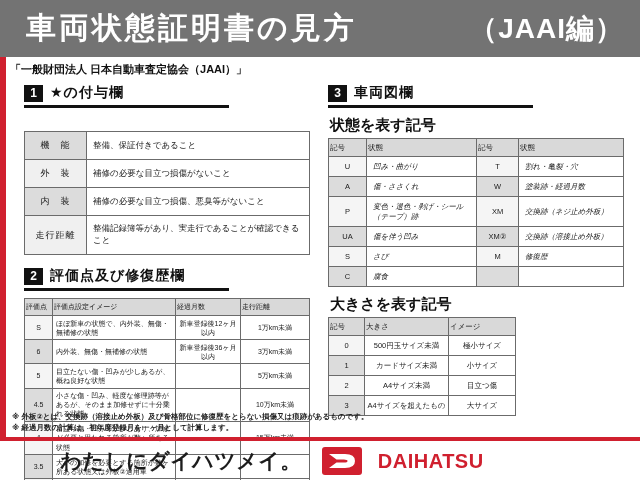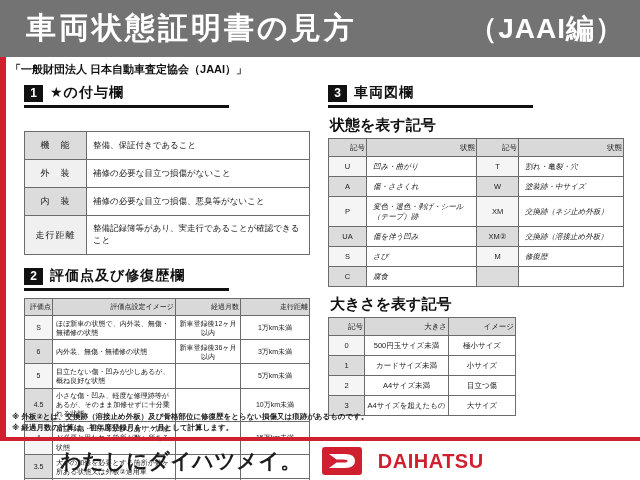--- a/index.html
+++ b/index.html
@@ -32,21 +32,21 @@
   .sec-num {
     background:#111; color:#fff; min-width:19px; height:17px;
     display:flex; align-items:center; justify-content:center;
     font-size:12px; font-weight:bold;
   }
   .sec-title { font-size:14px; font-weight:bold; color:#111; letter-spacing:1px; }
 
   
   table { border-collapse:collapse; table-layout:fixed; }
   td,th { border:1px solid #6b6b6b; overflow:hidden; }
-  thead th { background:#d9d9d9; font-weight:normal; text-align:right; }
+  thead th { background:#d9d9d9; font-weight:normal; text-align:left; }
 
   
   .t1 { width:286px; margin-top:23px; }
   .t1 td.lbl { text-align:center; font-size:9px; padding:7px 2px; letter-spacing:1px; }
   .t1 tr:nth-of-type(odd) td.lbl { background:#dcdcdc; }
   .t1 tr:nth-of-type(even) td.lbl { background:#f0f0f0; }
   .t1 td.desc { font-size:8.5px; padding:7px 6px; color:#222; }
 
   
   .t2 { width:286px; margin-top:7px; font-size:7px; }
@@ -240,21 +240,21 @@
             <td class="sym">U</td>
             <td class="state">凹み・曲がり</td>
             <td class="sym">T</td>
             <td class="state">割れ・亀裂・穴</td>
           </tr>
 
           <tr>
             <td class="sym">A</td>
             <td class="state">傷・ささくれ</td>
             <td class="sym">W</td>
-            <td class="state">塗装跡・中サイズ</td>
+            <td class="state">塗装跡・経過月数</td>
           </tr>
 
           <tr>
             <td class="sym">P</td>
             <td class="state">変色・退色・剥げ・シール（テープ）跡</td>
             <td class="sym">XM</td>
             <td class="state">交換跡（ネジ止め外板）</td>
           </tr>
 
           <tr>

